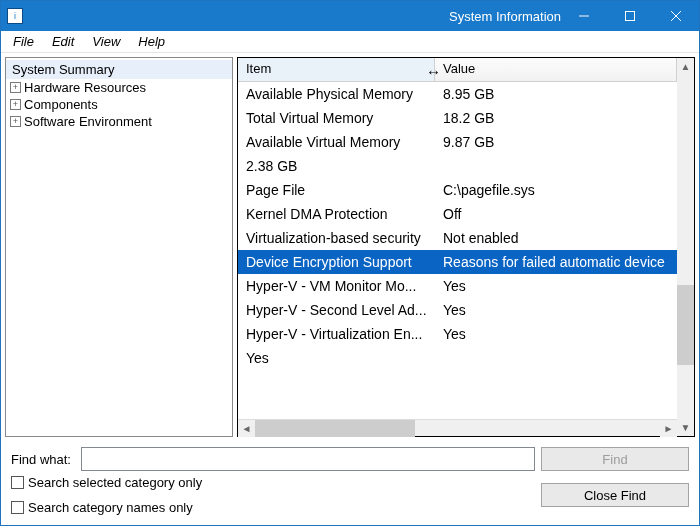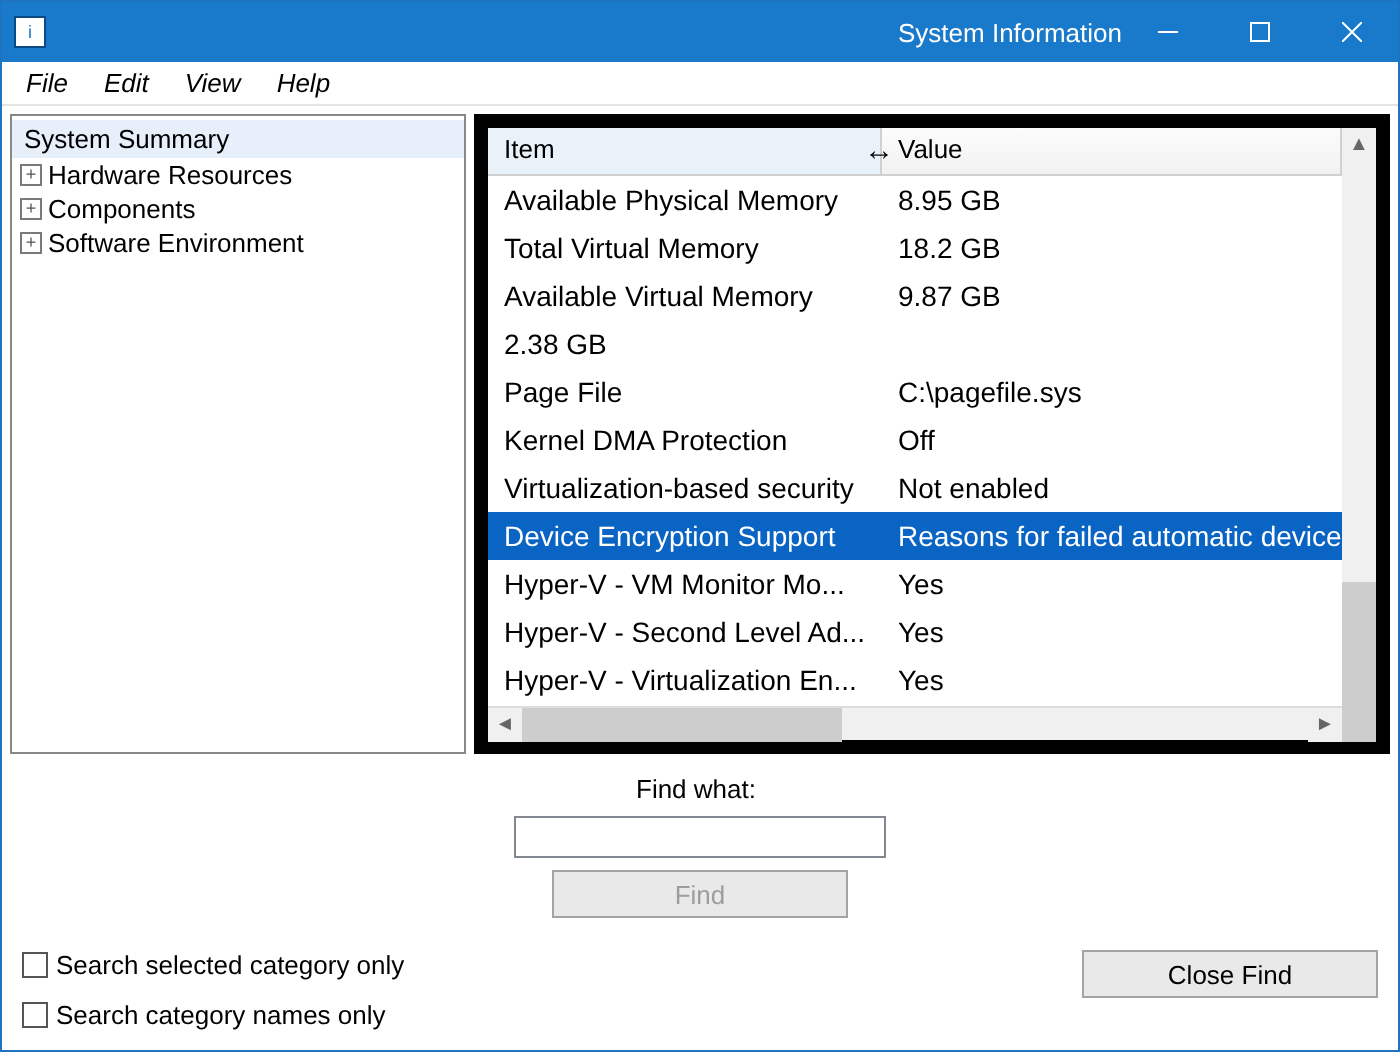--- a/index.html
+++ b/index.html
@@ -10,47 +10,47 @@
   .title-icon { width: 16px; height: 16px; background: #fff; border: 1px solid #0a4a86; margin-right: 6px; display: inline-flex; align-items: center; justify-content: center; font-size: 9px; color: #1979ca; }
   .title-text { flex: 1; font-size: 13px; text-align: right; }
   .tbtn { width: 46px; height: 30px; display: flex; align-items: center; justify-content: center; color: #fff; }
   .menubar { height: 22px; display: flex; align-items: center; padding: 0 4px; gap: 2px; border-bottom: 1px solid #e5e5e5; flex: 0 0 auto; background: #fff;}
   .menuitem { padding: 2px 8px; font-size: 13px; font-style: italic; }
   .content { flex: 1 1 auto; display: flex; padding: 4px; gap: 4px; min-height: 0; }
   .tree { width: 228px; border: 1px solid #888; padding: 2px 0; overflow: auto; background: #fff; }
   .tree-root { padding: 2px 6px; background: #e6effa; }
   .tree-node { padding: 1px 4px; display: flex; align-items: center; gap: 3px; }
   .expander { width: 11px; height: 11px; border: 1px solid #7a7a7a; display: inline-flex; align-items: center; justify-content: center; font-size: 9px; line-height: 1; color: #555; background: #fff; }
-  .rightpane { flex: 1; display: flex; min-width: 0; border: 7px solid #000000; background: #fff; }
+  .rightpane { flex: 1; display: flex; min-width: 0; border: 1px solid #000000; background: #fff; }
   .listarea { flex: 1; display: flex; flex-direction: column; min-width: 0; }
   .colheaders { display: flex; height: 24px; background: linear-gradient(#fcfcfc,#f1f1f1); flex: 0 0 auto; position: relative; }
   .colheader { border-right: 1px solid #d0d0d0; border-bottom: 1px solid #d0d0d0; padding: 3px 8px; font-size: 13px; overflow: hidden; white-space: nowrap; }
   .col-item-h { width: 197px; background: #e9f1f9; }
   .col-val-h { flex: 1; }
   .resize-cursor { position: absolute; left: 188px; top: 3px; font-size: 15px; pointer-events: none; font-weight: bold; }
   .rows { flex: 1; overflow: hidden; }
   .row { display: flex; height: 24px; align-items: center; font-size: 14px; white-space: nowrap; }
   .row .c1 { width: 197px; padding: 0 8px; overflow: hidden; text-overflow: ellipsis; }
   .row .c2 { flex: 1; padding: 0 8px; overflow: hidden; text-overflow: clip; }
   .row.selected { background: #0a64c4; color: #fff; }
   .hscroll { height: 17px; background: #f0f0f0; display: flex; align-items: center; border-top: 1px solid #dcdcdc; flex: 0 0 auto; }
   .hs-btn { width: 17px; height: 17px; display: flex; align-items: center; justify-content: center; color: #666; font-size: 10px; background: #f0f0f0; }
   .hs-track { flex: 1; height: 17px; position: relative; }
   .hs-thumb { position: absolute; left: 0; top: 0; height: 17px; width: 160px; background: #cdcdcd; }
   .vscroll { width: 17px; background: #f0f0f0; display: flex; flex-direction: column; }
   .vs-btn { width: 17px; height: 17px; display: flex; align-items: center; justify-content: center; color: #666; font-size: 10px; }
   .vs-track { flex: 1; position: relative; }
   .vs-thumb { position: absolute; left: 0; width: 17px; background: #cdcdcd; }
   .findbar { flex: 0 0 auto; padding: 6px 10px 10px 10px; background: #fff; }
-  .findrow1 { display: flex; align-items: center; gap: 6px; flex-direction: column; }
+  .findrow1 { display: flex; align-items: center; gap: 6px; }
   .findlabel { width: 64px; font-size: 13px; }
   .findinput { flex: 1; height: 24px; border: 1px solid #828790; padding: 2px 4px; font-family: inherit; font-size: 13px; }
   .btn { width: 148px; height: 24px; border: 1px solid #a3a3a3; background: #e9e9e9; font-family: inherit; font-size: 13px; display: flex; align-items: center; justify-content: center; }
   .btn.disabled { color: #9d9d9d; }
-  .checksrow { display: flex; align-items: flex-start; gap: 27px; margin-top: 16px; }
+  .checksrow { display: flex; align-items: center; gap: 27px; margin-top: 4px; }
   .checkwrap { display: flex; align-items: center; gap: 4px; font-size: 13px; }
   .cbox { width: 13px; height: 13px; border: 1px solid #555; background: #fff; display: inline-block; }
   .checksleft { flex: 1; display: flex; flex-direction: column; gap: 10px; }
 </style>
 </head>
 <body>
 
 <div class="window">
 
   <div class="titlebar">

